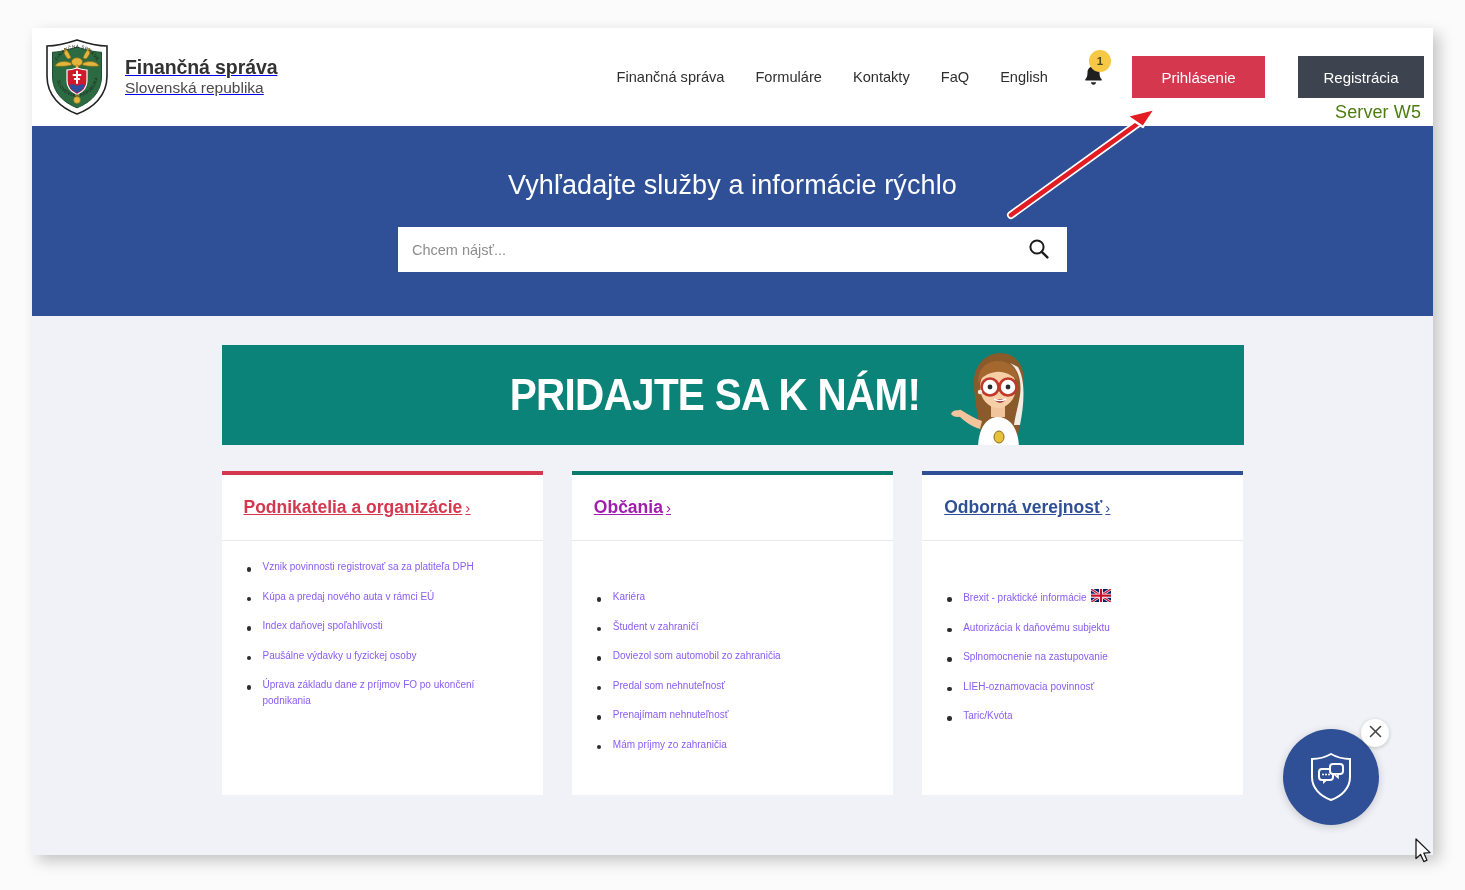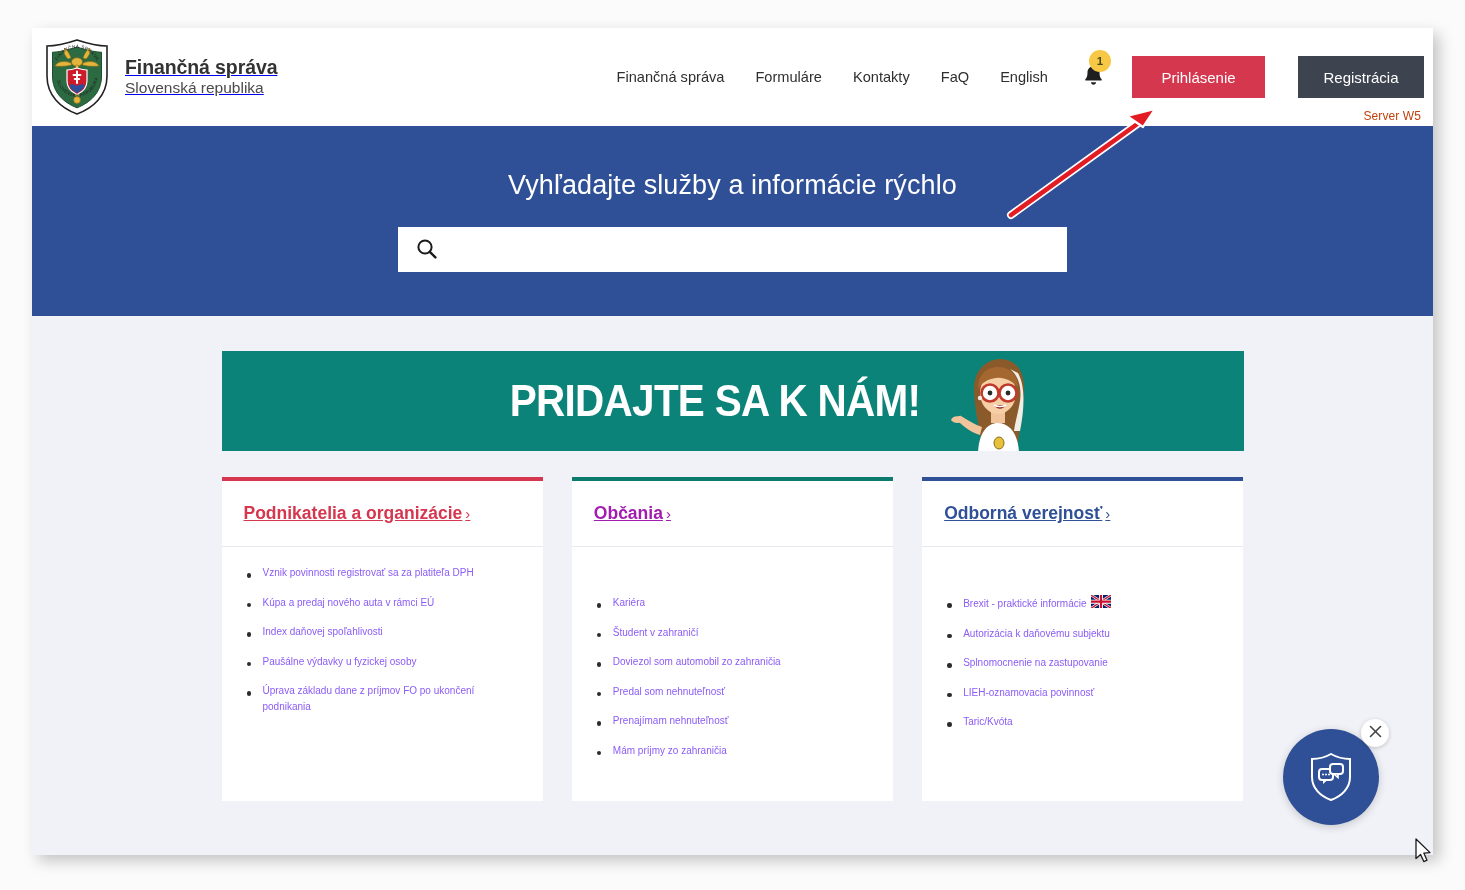--- a/index.html
+++ b/index.html
@@ -131,22 +131,22 @@
     background: #3D4450;
     color: #ffffff;
     width: 126px;
     margin-right: 9px;
   }
 
   .server-tag {
     position: absolute;
     right: 12px;
     bottom: 3px;
-    font-size: 12px;
-    color: #c2410c;
+    font-size: 18px;
+    color: #4d7c0f;
     letter-spacing: 0.1px;
   }
 
   
   .hero {
     background: #2F5096;
     height: 190px;
     display: flex;
     flex-direction: column;
     align-items: center;
@@ -187,21 +187,21 @@
   }
 
   
   .main-area {
     background: #f0f2f7;
     padding-top: 29px;
     height: 539px;
   }
   .container {
     width: 1022px;
-    margin: 6px auto;
+    margin: 0 auto;
   }
 
   .promo-banner {
     position: relative;
     height: 100px;
     background: #0B8378;
     display: flex;
     align-items: center;
     justify-content: center;
     overflow: hidden;
@@ -417,20 +417,21 @@
         <button class="btn btn-login">Prihlásenie</button>
         <button class="btn btn-register">Registrácia</button>
       </div>
 
       <span class="server-tag">Server W5</span>
     </header>
 
     <section class="hero">
       <h1 class="hero-title">Vyhľadajte služby a informácie rýchlo</h1>
       <div class="search-box">
+        <input class="search-input" type="text" placeholder="Chcem nájsť..." style="">
         <button class="search-btn">
           <span>
             <svg width="21" height="21" viewBox="0 0 21 21" xmlns="http://www.w3.org/2000/svg">
               <circle cx="9" cy="9" r="6.6" fill="none" stroke="#1b1b1b" stroke-width="2"></circle>
               <line x1="13.8" y1="13.8" x2="19.4" y2="19.4" stroke="#1b1b1b" stroke-width="2.4" stroke-linecap="round"></line>
             </svg>
           </span>
         </button>
       </div>
     </section>

